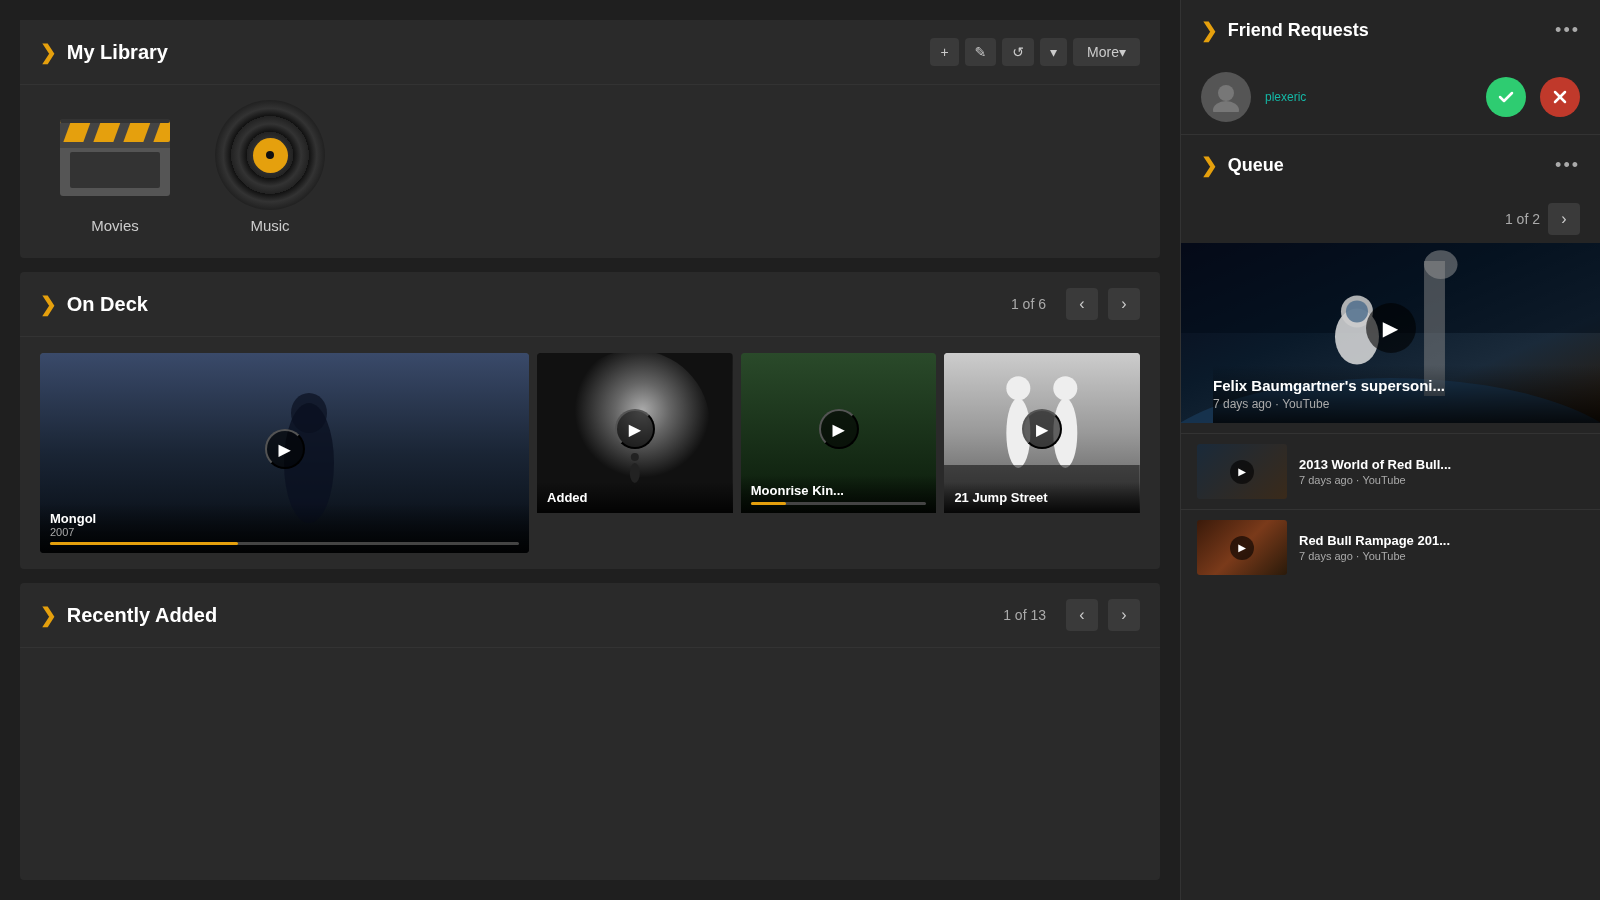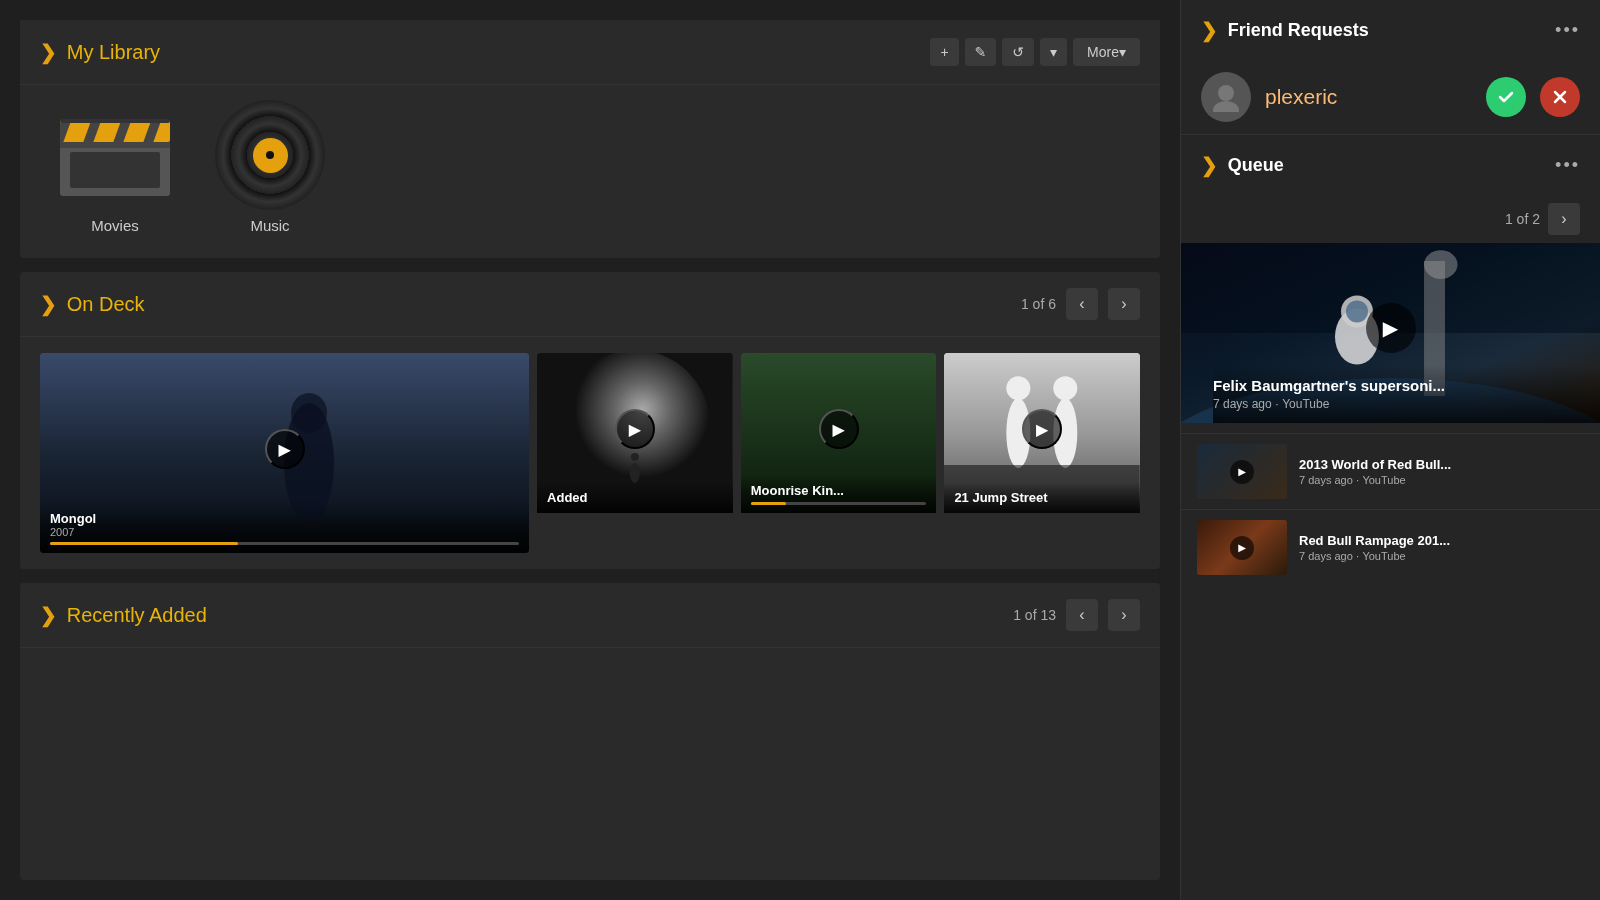--- a/index.html
+++ b/index.html
@@ -44,22 +44,22 @@
     }
 
     .chevron-icon {
       color: #e5a00d;
       font-size: 20px;
       font-weight: bold;
     }
 
     .section-title {
       font-size: 20px;
-      font-weight: normal;
-      color: #eab308;
+      font-weight: bold;
+      color: #ffffff;
       flex: 1;
     }
 
     .toolbar {
       display: flex;
       gap: 6px;
       align-items: center;
     }
 
     .toolbar-btn {
@@ -182,20 +182,21 @@
       align-items: center;
       padding: 16px 20px;
       gap: 10px;
       border-bottom: 1px solid #333;
     }
 
     .page-info {
       margin-left: auto;
       color: #aaa;
       font-size: 14px;
+      margin-right: 10px;
     }
 
     .nav-btn {
       background: #3a3a3a;
       border: none;
       color: #ccc;
       width: 32px;
       height: 32px;
       border-radius: 4px;
       cursor: pointer;
@@ -349,22 +350,22 @@
       background: #555;
       display: flex;
       align-items: center;
       justify-content: center;
       font-size: 22px;
       color: #888;
     }
 
     .friend-name {
       flex: 1;
-      font-size: 21px;
-      color: #fdba74;
+      font-size: 12px;
+      color: #14b8a6;
     }
 
     .friend-accept-btn {
       background: #2ecc71;
       border: none;
       width: 40px;
       height: 40px;
       border-radius: 50%;
       cursor: pointer;
       display: flex;

